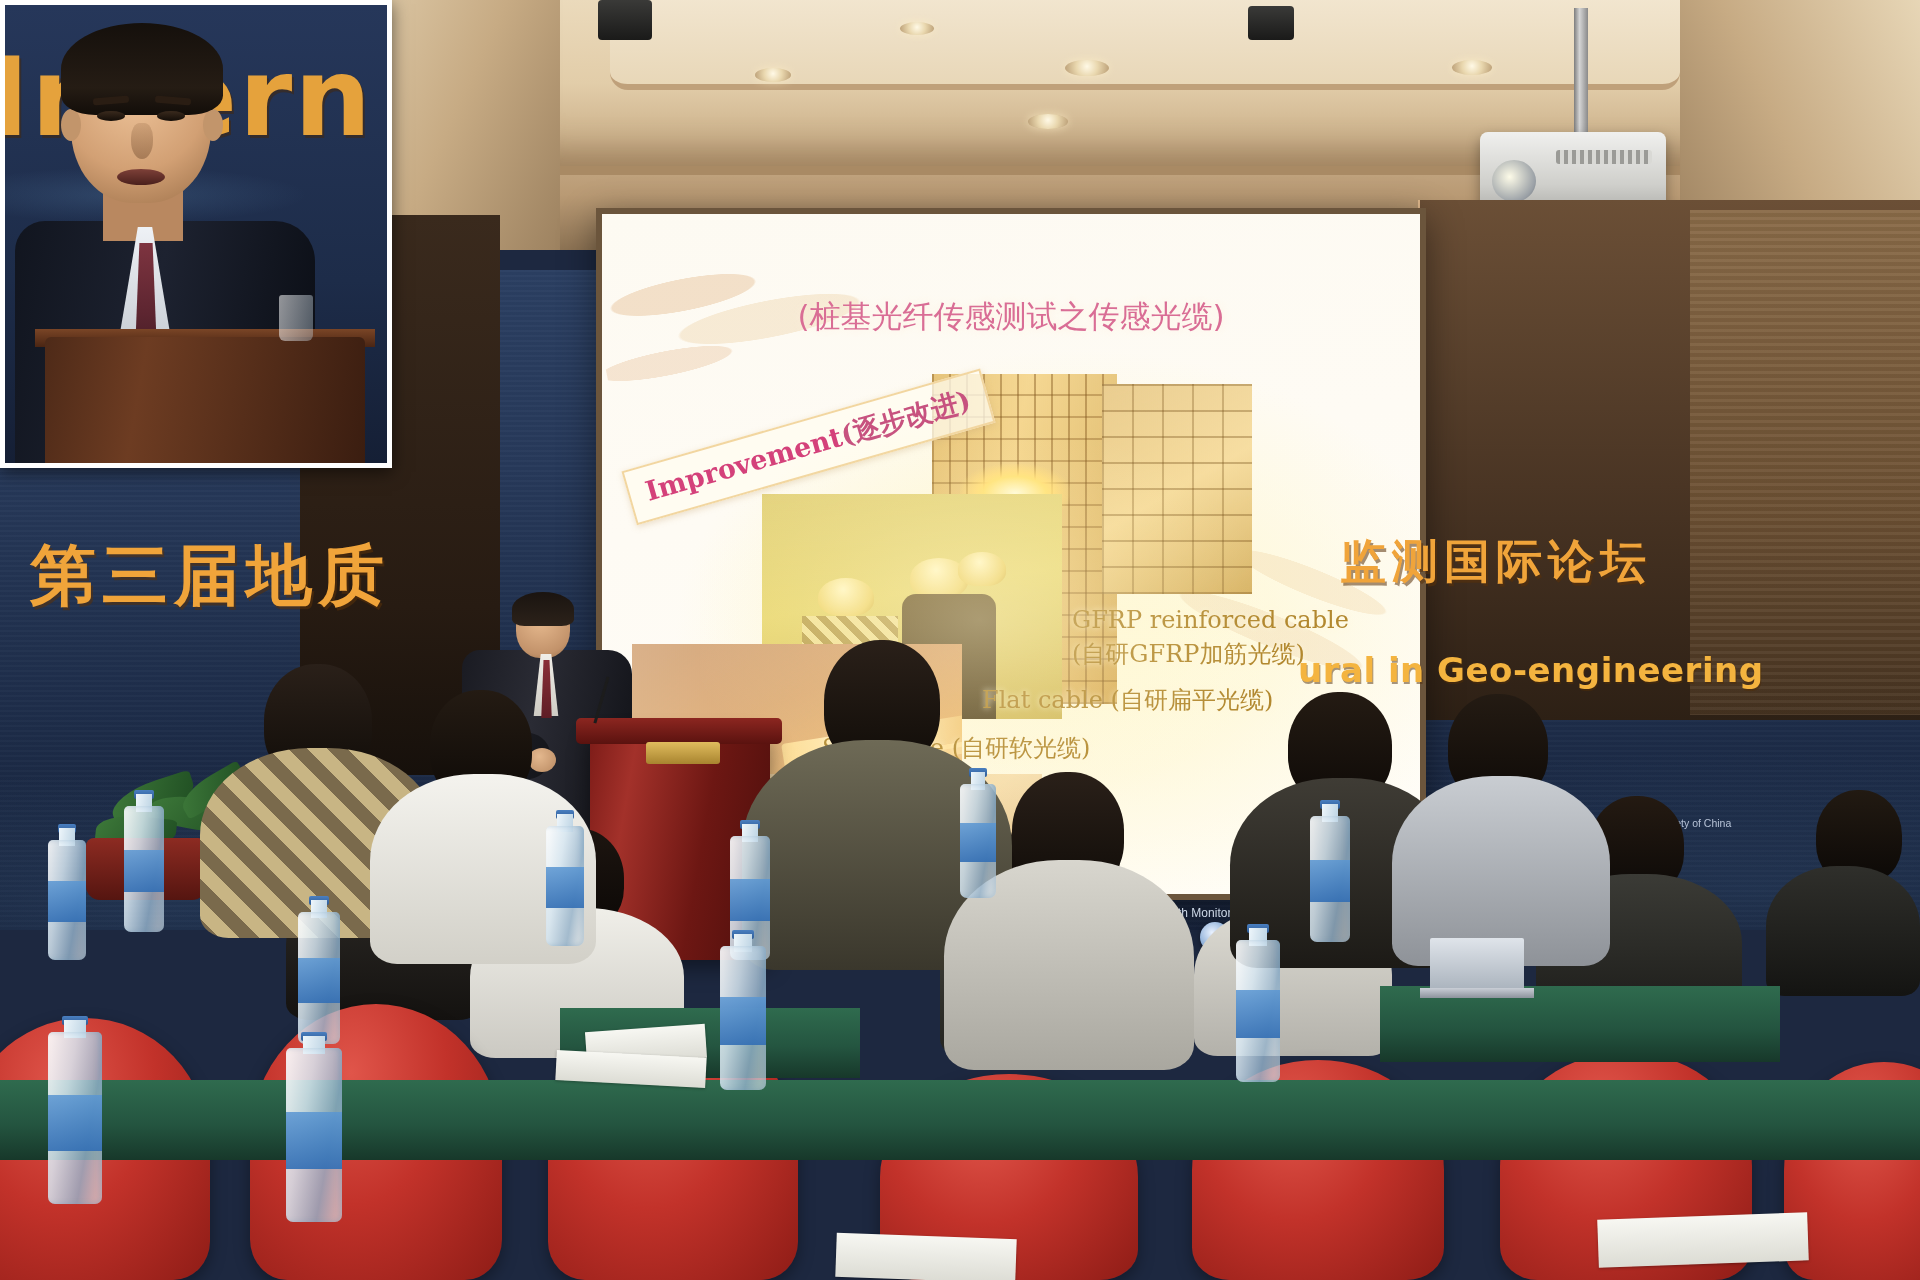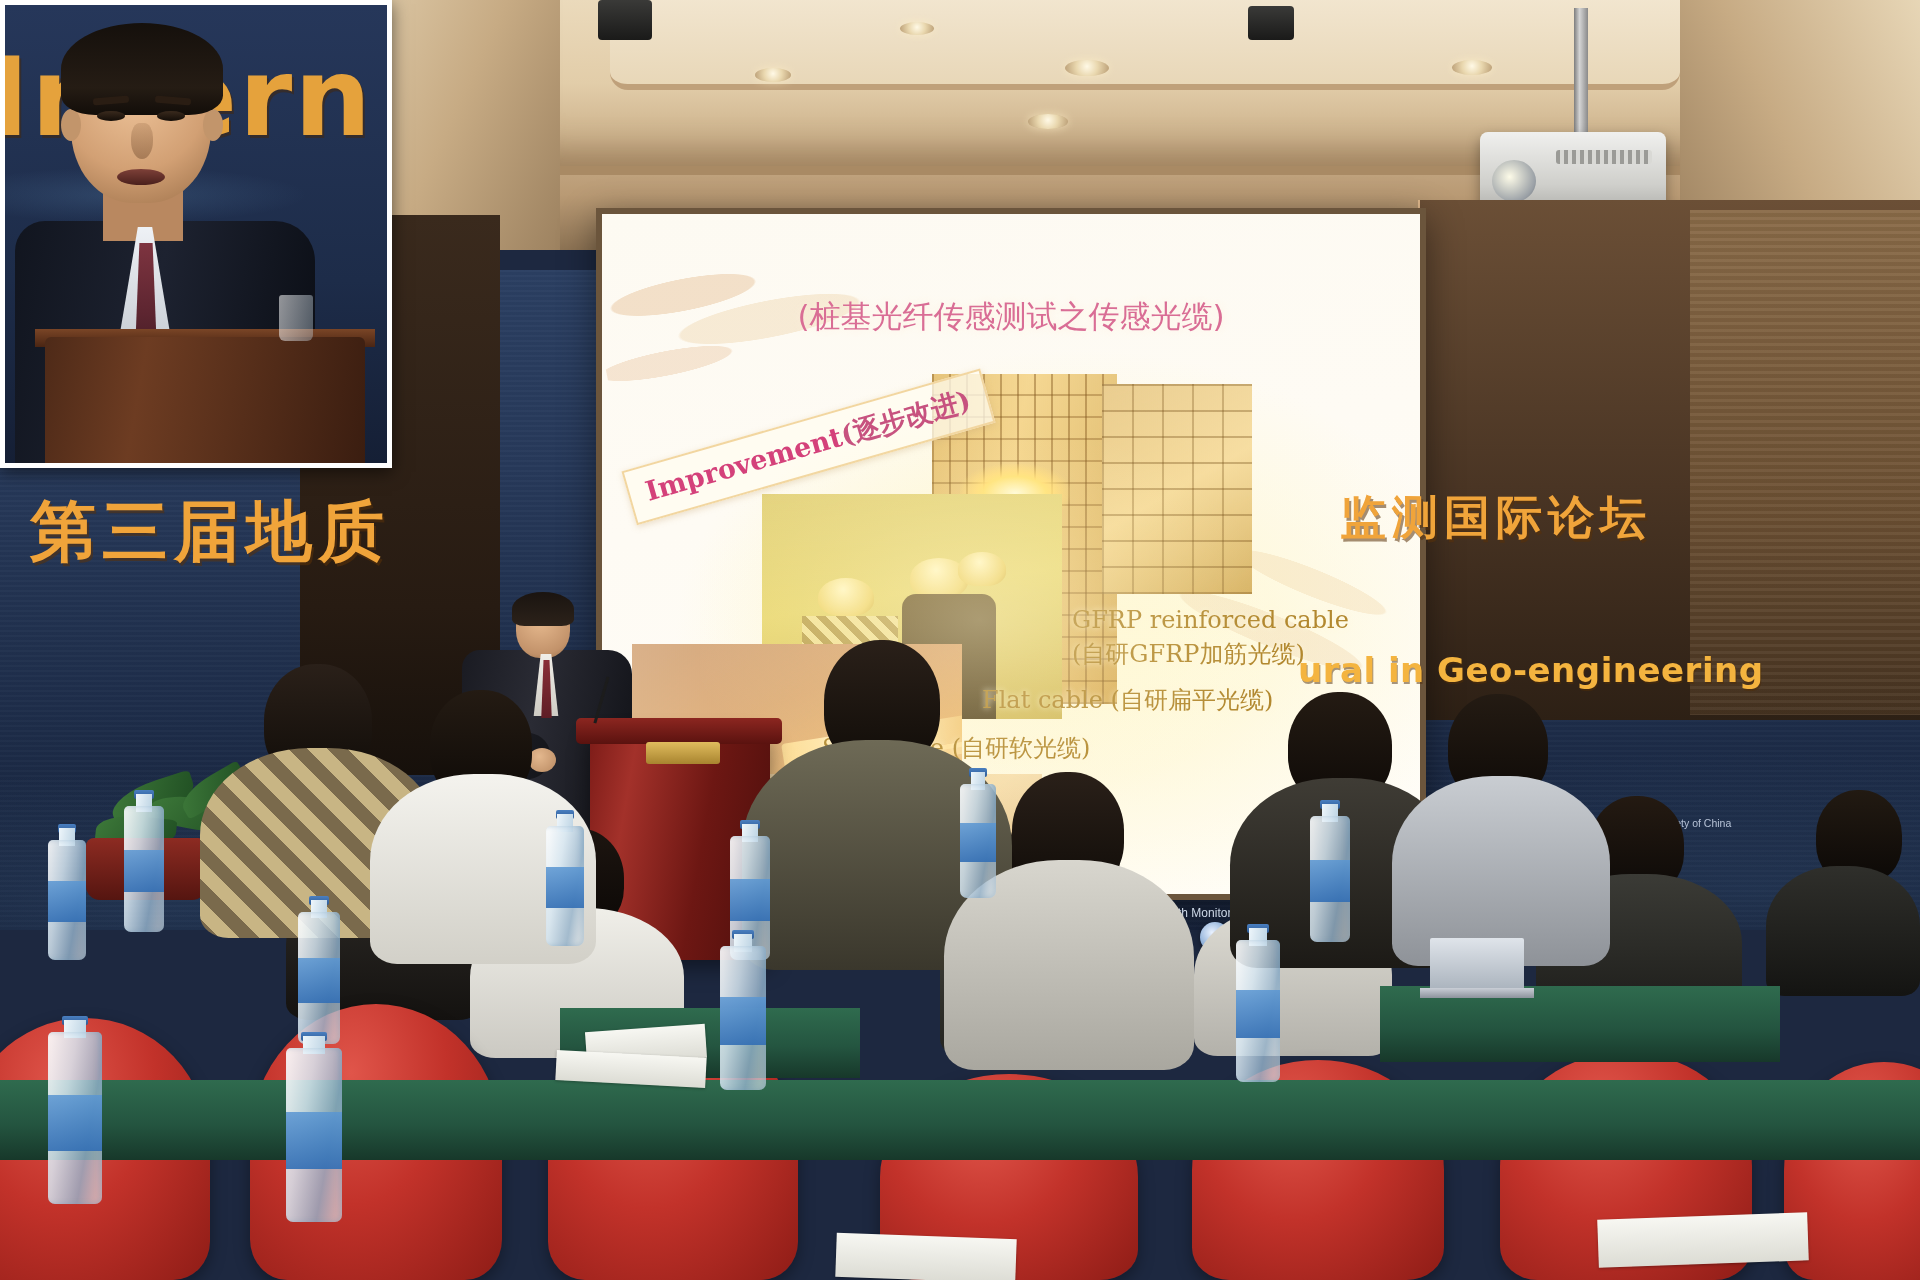--- a/index.html
+++ b/index.html
@@ -276,20 +276,21 @@
   
   .room-layer { z-index: 3; }
 
   .banner-cn {
     position: absolute; z-index: 4;
     color: #f0a43a;
     font-weight: bold;
     font-family: "DejaVu Sans", sans-serif;
     letter-spacing: 6px;
     text-shadow: 2px 3px 0 rgba(90,50,10,.55);
+    margin-top: 44px;
   }
   .banner-cn-left  { left: 30px;  top: 487px; font-size: 66px; }
   .banner-cn-right { left: 1340px; top: 487px; font-size: 46px; }
 
   .banner-en {
     position: absolute; z-index: 4;
     color: #f4b43f;
     font-weight: bold;
     font-family: "DejaVu Sans", sans-serif;
     letter-spacing: .5px;

